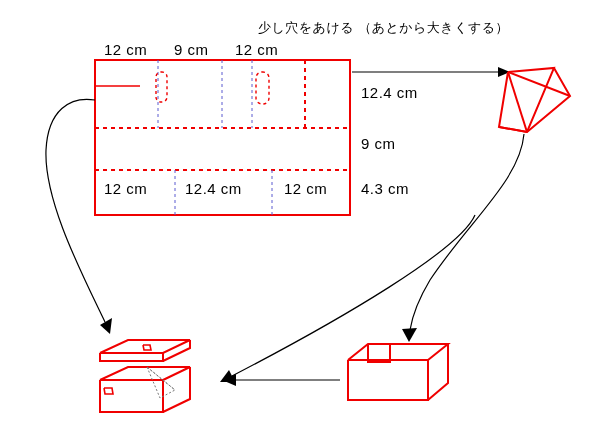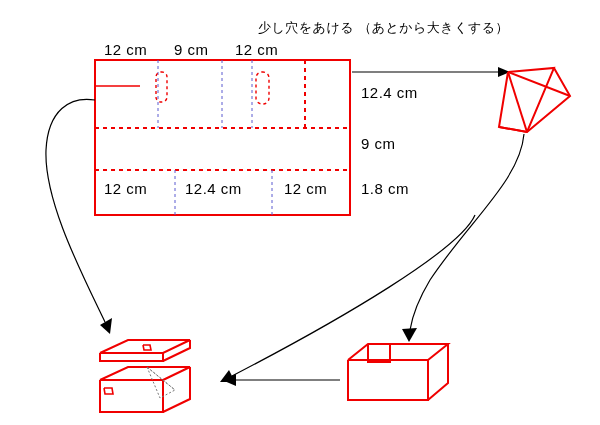--- a/index.html
+++ b/index.html
@@ -84,21 +84,21 @@
 <div id="root">
 
   <div class="lbl lbl-title" style="left:258px; top:21px;">少し穴をあける （あとから大きくする）</div>
 
   <div class="lbl lbl-dim" style="left:104px; top:42px;">12 cm</div>
   <div class="lbl lbl-dim" style="left:174px; top:42px;">9 cm</div>
   <div class="lbl lbl-dim" style="left:235px; top:42px;">12 cm</div>
 
   <div class="lbl lbl-dim" style="left:361px; top:85px;">12.4 cm</div>
   <div class="lbl lbl-dim" style="left:361px; top:136px;">9 cm</div>
-  <div class="lbl lbl-dim" style="left:361px; top:181px;">1.8 cm</div>
+  <div class="lbl lbl-dim" style="left:361px; top:181px;">4.3 cm</div>
 
   <div class="lbl lbl-dim" style="left:104px; top:181px;">12 cm</div>
   <div class="lbl lbl-dim" style="left:185px; top:181px;">12.4 cm</div>
   <div class="lbl lbl-dim" style="left:284px; top:181px;">12 cm</div>
 
   <svg class="layer" viewBox="0 0 600 425">
 
     <g>
       <rect x="95" y="60" width="255" height="155" class="red-solid"></rect>
 

